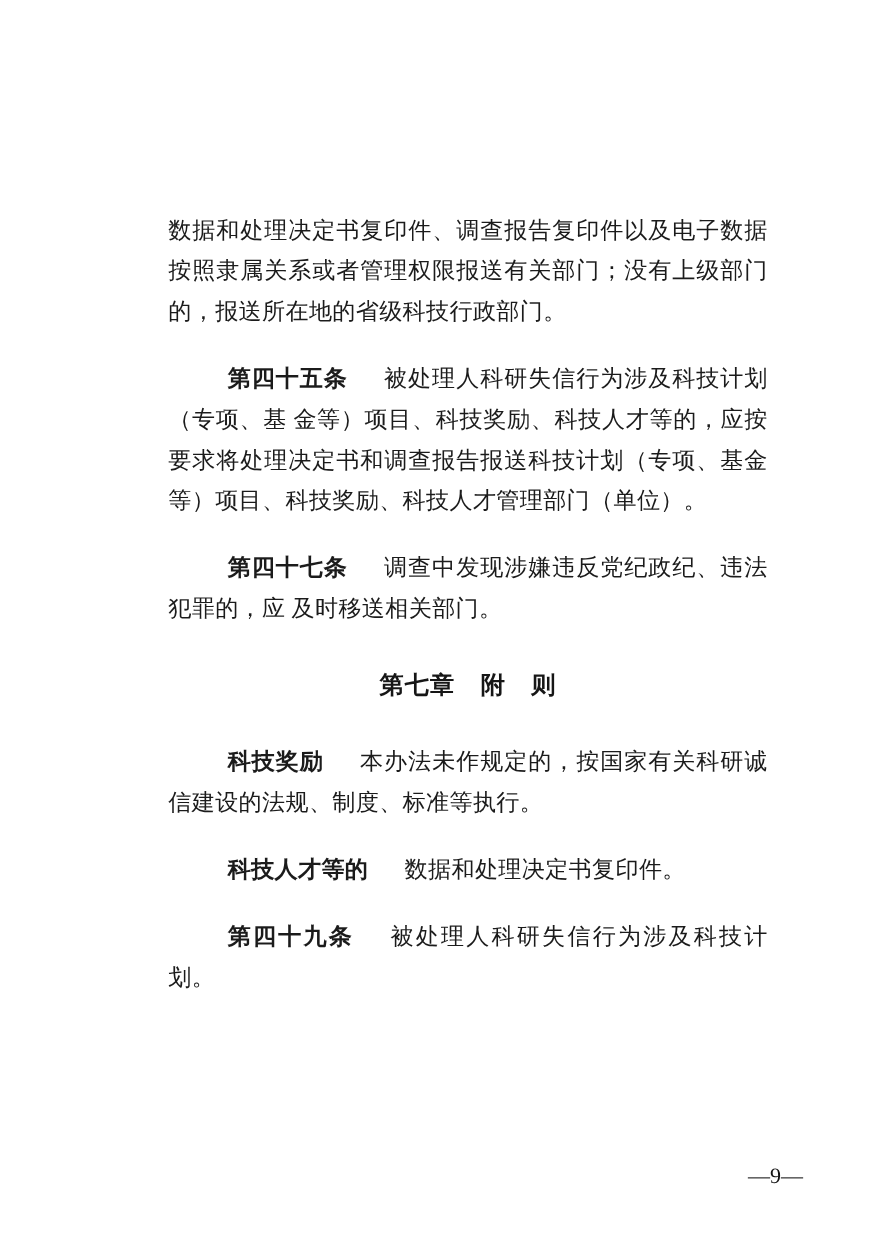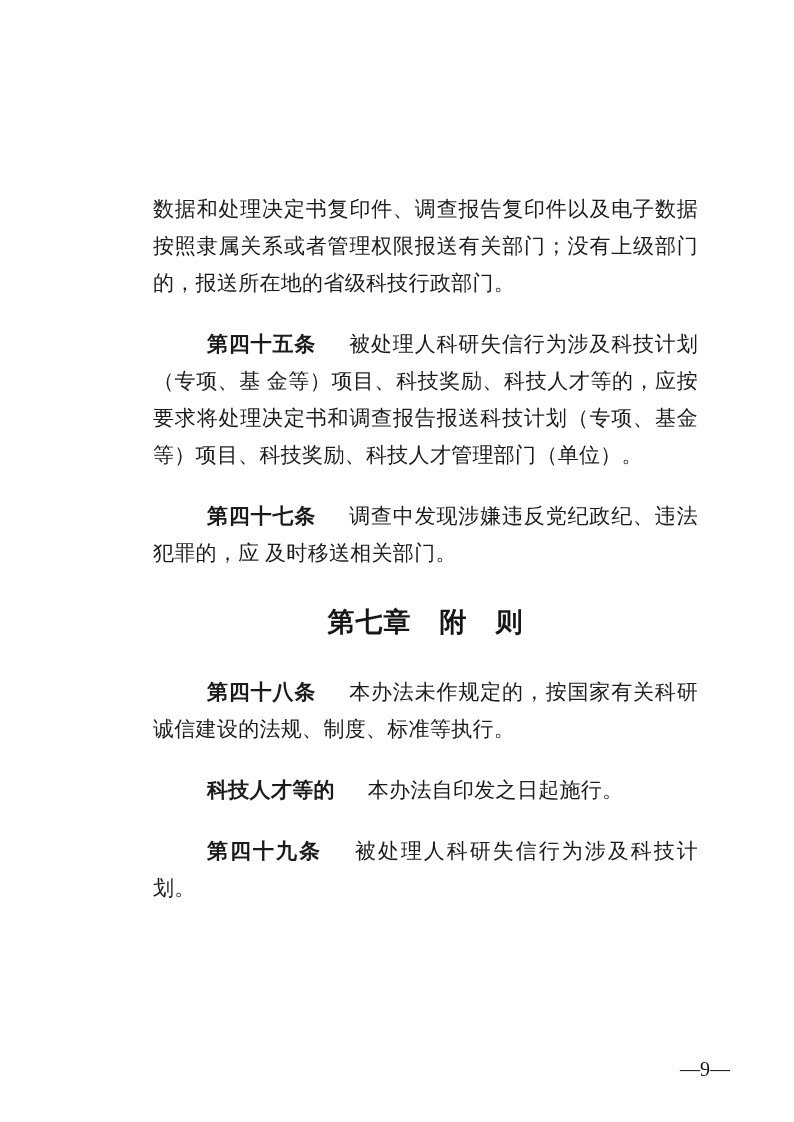--- a/index.html
+++ b/index.html
@@ -27,21 +27,21 @@
     text-align: justify;
     letter-spacing: 0.3px;
   }
   p.body-para { margin: 0; }
   p.article { text-indent: 42px; }
   .article-label {
     font-weight: bold;
     margin-right: 9px;
   }
   .chapter-heading {
-    font-size: 27px;
+    font-size: 22px;
     font-weight: bold;
     text-align: center;
     text-indent: 0;
     margin: 8px 0 9px 0;
     letter-spacing: 1px;
     color: #161616;
   }
   .page-number {
     position: absolute;
     top: 1022px;
@@ -59,22 +59,22 @@
 
     <p class="body-para">数据和处理决定书复印件、调查报告复印件以及电子数据按照隶属关系或者管理权限报送有关部门；没有上级部门的，报送所在地的省级科技行政部门。</p>
 
     <p class="body-para article"><span class="article-label">第四十五条</span><span>被处理人科研失信行为涉及科技计划（专项、基 金等）项目、科技奖励、科技人才等的，应按要求将处理决定书和调查报告报送科技计划（专项、基金等）项目、科技奖励、科技人才管理部门（单位）。</span></p>
 
 
     <p class="body-para article"><span class="article-label">第四十七条</span><span>调查中发现涉嫌违反党纪政纪、违法犯罪的，应 及时移送相关部门。</span></p>
 
     <h2 class="chapter-heading">第七章　附　则</h2>
 
-    <p class="body-para article"><span class="article-label">第四十八条</span><span>本办法未作规定的，按国家有关科研诚信建设的法规、制度、标准等执行。</span></p>
+    <p class="body-para article"><span class="article-label">科技奖励</span><span>本办法未作规定的，按国家有关科研诚信建设的法规、制度、标准等执行。</span></p>
 
-    <p class="body-para article"><span class="article-label">科技人才等的</span><span>本办法自印发之日起施行。</span></p>
+    <p class="body-para article"><span class="article-label">科技人才等的</span><span>数据和处理决定书复印件。</span></p>
 
     <p class="body-para article"><span class="article-label">第四十九条</span><span>被处理人科研失信行为涉及科技计划。</span></p>
 
   </div>
 
   <div class="page-number">—9—</div>
 </div>
 
 </body></html>

